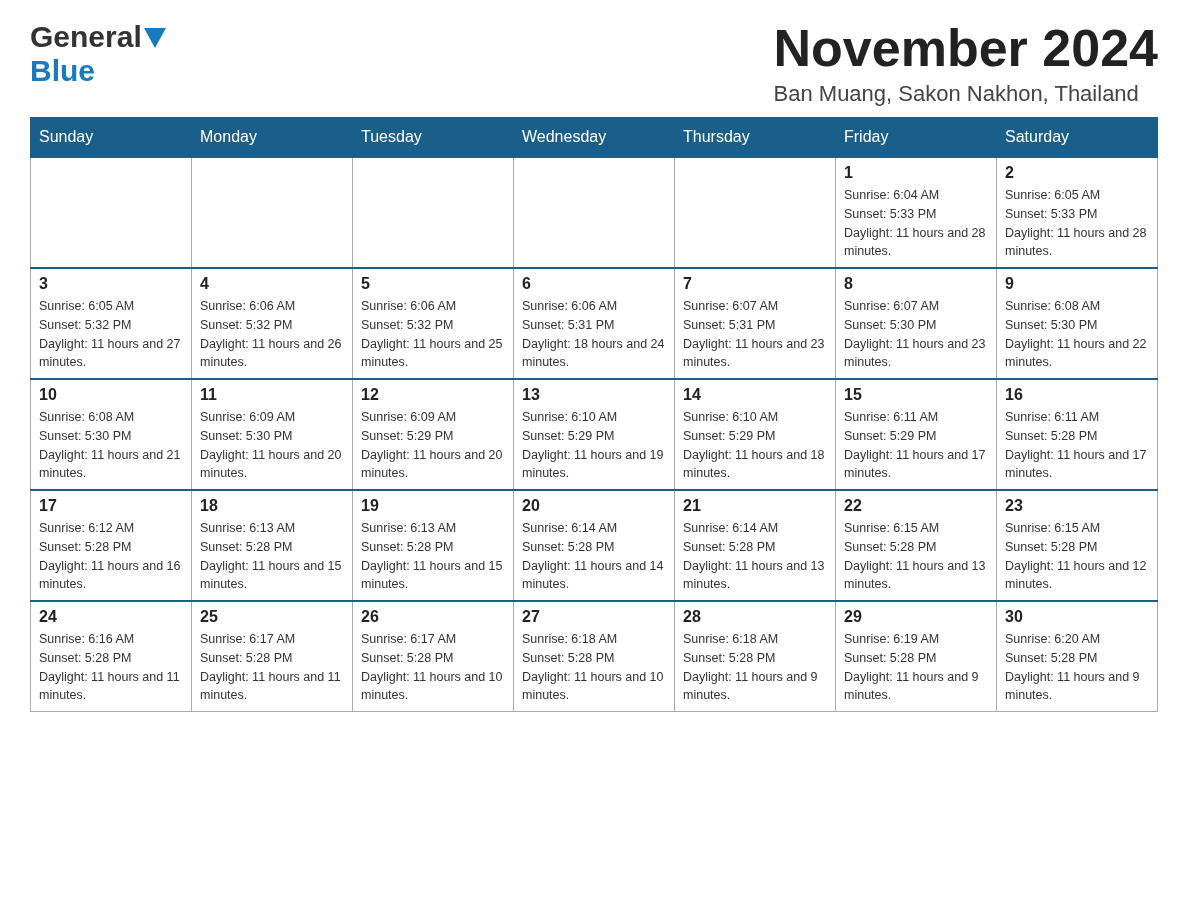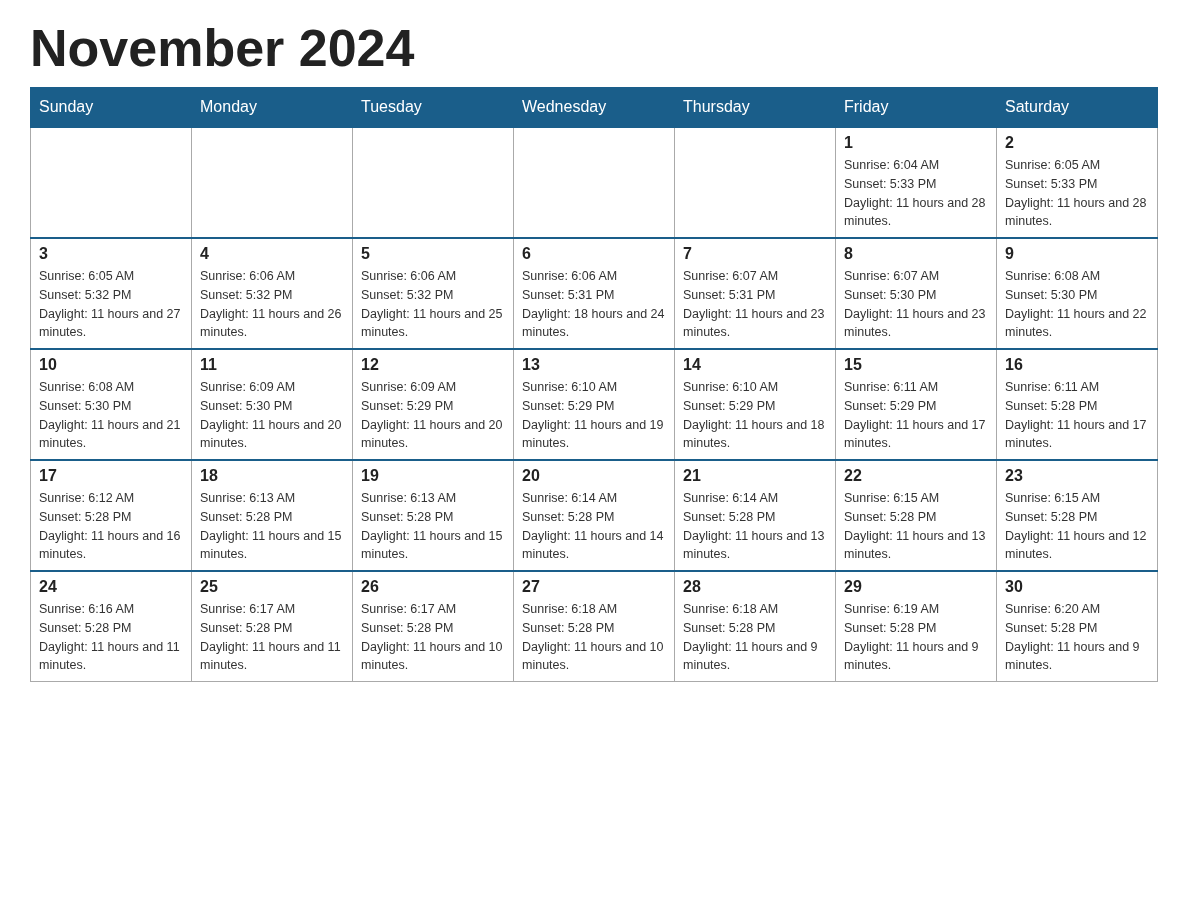--- a/index.html
+++ b/index.html
@@ -87,22 +87,34 @@
     }
     .logo-row2 {
       display: flex;
       align-items: center;
     }
   </style>
 </head>
 <body>
 
 <div class="header">
+  <div class="logo">
+    <div class="logo-row1">
+      <span style="font-size:30px;font-weight:bold;color:#333;">General</span>
+      <svg width="22" height="20" viewBox="0 0 22 20" style="margin-left:2px;margin-top:2px;">
+        <polygon points="0,0 22,0 11,20" fill="#1a7abf"></polygon>
+      </svg>
+    </div>
+    <div class="logo-row2">
+      <span style="font-size:30px;font-weight:bold;color:#1a7abf;">Blue</span>
+    </div>
+  </div>
   <div class="title-block">
     <div class="calendar-title">November 2024</div>
+    <div class="calendar-subtitle">Ban Muang, Sakon Nakhon, Thailand</div>
   </div>
 </div>
 
 <table class="calendar">
   <thead>
     <tr>
       <th>Sunday</th>
       <th>Monday</th>
       <th>Tuesday</th>
       <th>Wednesday</th>

